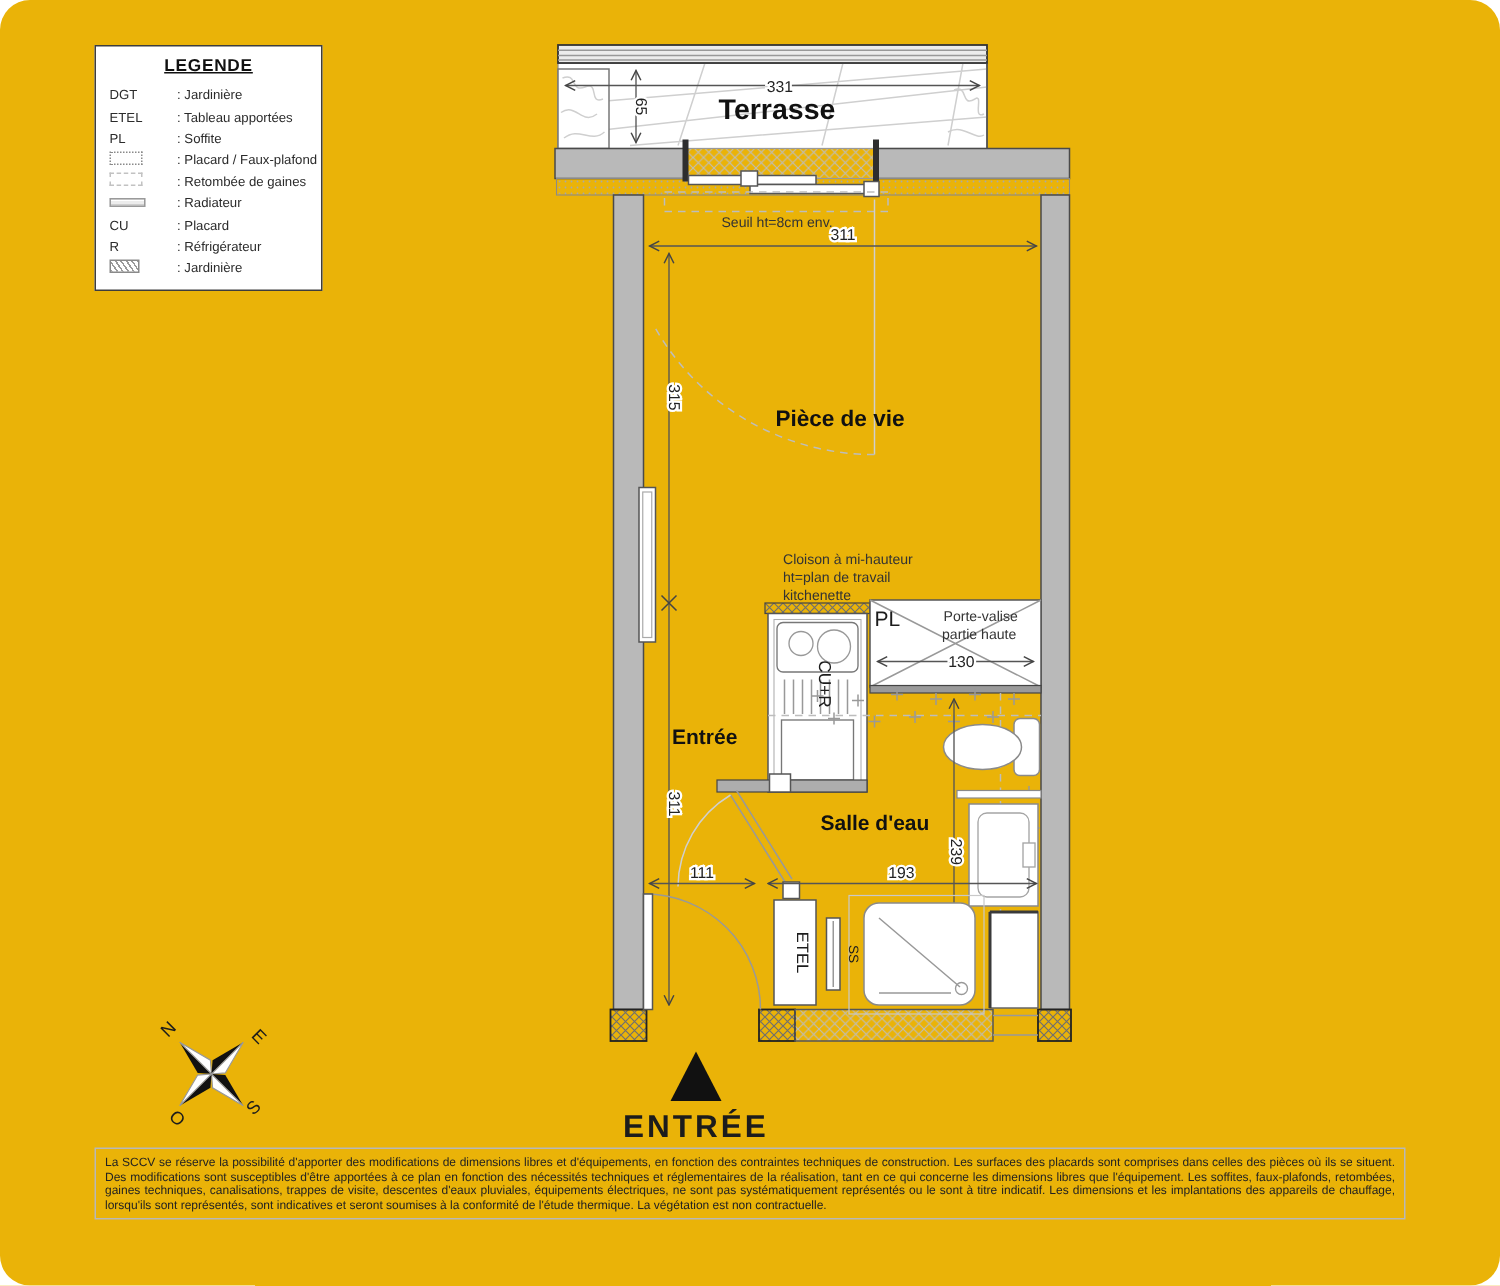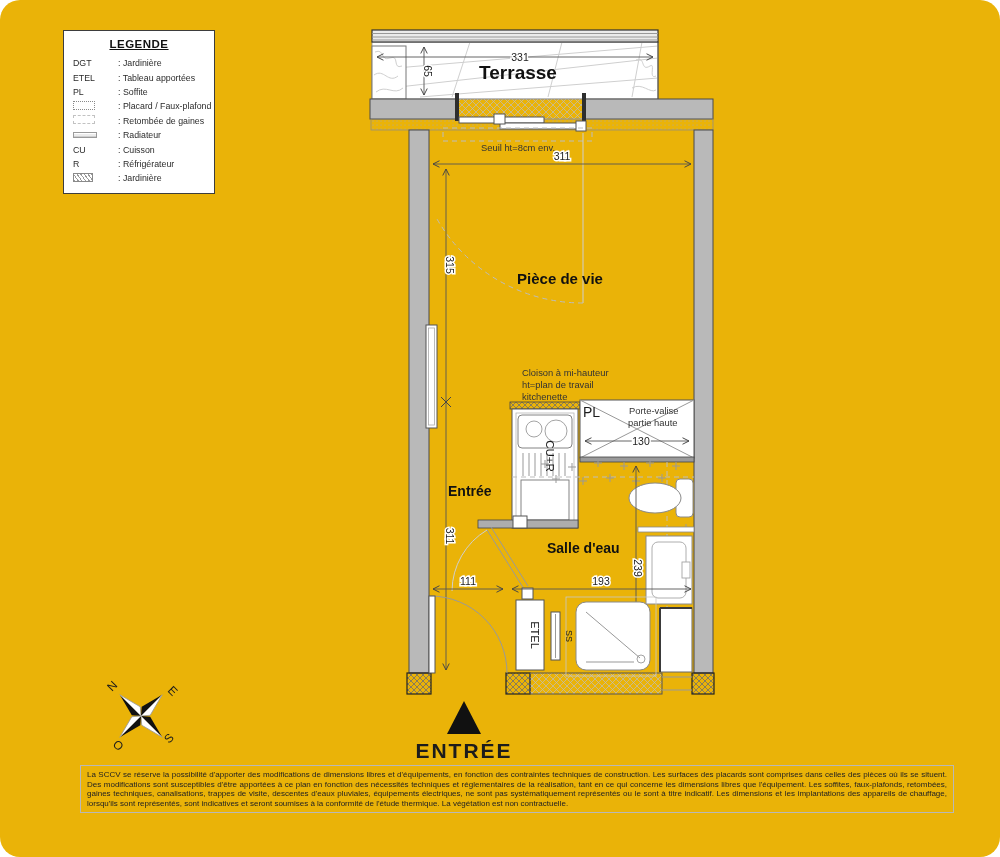--- a/index.html
+++ b/index.html
@@ -16,21 +16,21 @@
   .sw{display:inline-block;margin-right:2px;}
   .sw-soffite{width:22px;height:9px;border:1.6px dotted #8a8a8a;box-sizing:border-box;}
   .sw-beam{width:22px;height:9px;border:1px dashed #c2c2c2;box-sizing:border-box;}
   .sw-radiator{width:24px;height:6px;border:1px solid #9a9a9a;background:#ececec;box-sizing:border-box;
                box-shadow:inset 0 1px 0 #fff, inset 0 -1px 0 #cfcfcf;}
   .sw-planter{width:20px;height:9px;border:1px solid #8a8a8a;box-sizing:border-box;
               background:repeating-linear-gradient(55deg,#9a9a9a 0 1px,transparent 1px 3px);}
   .sw-cell{width:33px;flex:0 0 33px;}
   
   #footer{position:absolute;left:63px;top:765px;width:860px;border:1px solid #b8b8b8;
-          padding:4px 6px;font-size:8px;line-height:9.6px;text-align:justify;color:#222;margin-left:17px;}
+          padding:4px 6px;font-size:8px;line-height:9.6px;text-align:justify;color:#222;}
   
   svg{position:absolute;left:0;top:0;}
   svg text{font-family:"Liberation Sans",sans-serif;fill:#1c1c1c;}
   .wall{fill:#b9b9b9;stroke:#4a4a4a;stroke-width:1;}
   .wh{fill:#fff;stroke:#555;stroke-width:1;}
   .ln{stroke:#444;fill:none;stroke-width:1;}
   .ln2{stroke:#999;fill:none;stroke-width:1;}
   .ln3{stroke:#cfcfcf;fill:none;stroke-width:1;}
   .dash{stroke:#bdbdbd;stroke-dasharray:5 4;fill:none;stroke-width:1;}
   .dim{font-size:10.5px;fill:#222;paint-order:stroke;stroke:#fff;stroke-width:3px;}
@@ -64,21 +64,21 @@
     <div class="lrow">
       <span class="sw-cell"><span class="sw sw-beam"></span></span>
       <span class="lb">Retombée de gaines</span>
       </div>
     <div class="lrow">
       <span class="sw-cell"><span class="sw sw-radiator"></span></span>
       <span class="lb">Radiateur</span>
       </div>
     <div class="lrow">
       <span class="ab">CU</span>
-      <span class="lb">Cuisson</span>
+      <span class="lb">Placard</span>
       </div>
     <div class="lrow">
       <span class="ab">R</span>
       <span class="lb">Réfrigérateur</span>
       </div>
     <div class="lrow">
       <span class="sw-cell"><span class="sw sw-planter"></span></span>
       <span class="lb">Jardinière</span>
       </div>
   </div>

